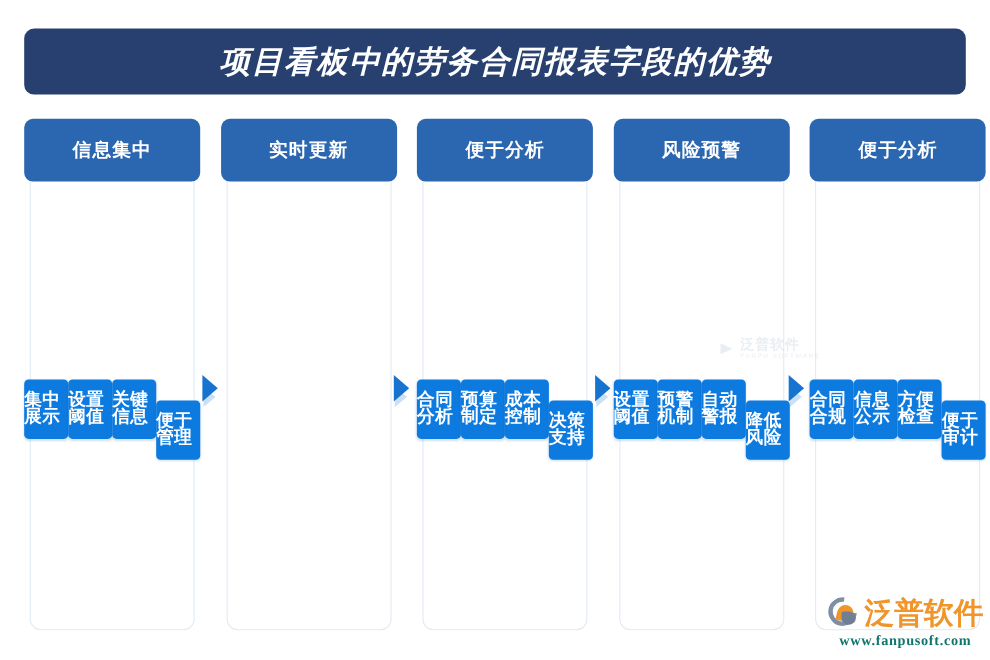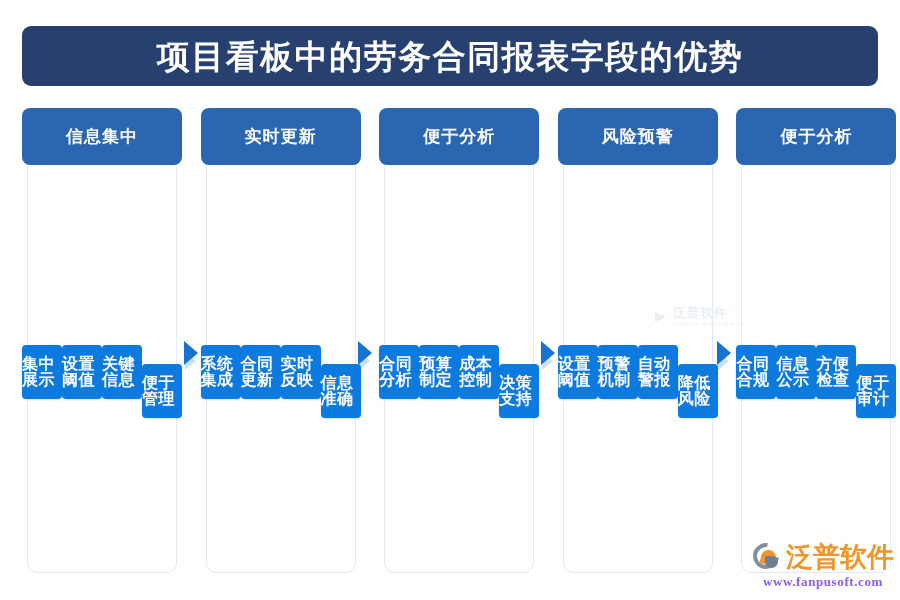--- a/index.html
+++ b/index.html
@@ -30,24 +30,25 @@
     width: 856px;
     height: 60px;
     background: #27406f;
     border-radius: 9px;
     display: flex;
     align-items: center;
     justify-content: center;
   }
   .title-text {
     color: #ffffff;
-    font-size: 33px;
+    font-size: 28px;
     font-weight: bold;
     letter-spacing: 1.5px;
     line-height: 1;
+    font-style: italic;
   }
 
   
   .columns {
     position: absolute;
     left: 22px;
     top: 108px;
     width: 856px;
     height: 468px;
     display: flex;
@@ -249,21 +250,21 @@
     font-size: 27px;
     font-weight: bold;
     color: #f0952a;
     line-height: 1;
     letter-spacing: 0px;
   }
   .brand-url {
     font-family: "Liberation Serif", "DejaVu Serif", serif;
     font-size: 13px;
     font-weight: bold;
-    color: #8b5cf6;
+    color: #0f766e;
     letter-spacing: 0.6px;
     margin-top: 2px;
   }
 </style>
 </head>
 <body>
 
 <div id="infographic">
 
   <div class="title-banner">
@@ -290,34 +291,20 @@
         <div class="item-card">
           <span class="item-text">便于管理</span>
         </div>
       </div>
     </div>
 
     <div class="column">
       <div class="col-body"></div>
       <div class="col-header">
         <span class="col-header-text">实时更新</span>
-      </div>
-      <div class="col-items">
-        <div class="item-card">
-          <span class="item-text">系统集成</span>
-        </div>
-        <div class="item-card">
-          <span class="item-text">合同更新</span>
-        </div>
-        <div class="item-card">
-          <span class="item-text">实时反映</span>
-        </div>
-        <div class="item-card">
-          <span class="item-text">信息准确</span>
-        </div>
       </div>
     </div>
 
     <div class="column">
       <div class="col-body"></div>
       <div class="col-header">
         <span class="col-header-text">便于分析</span>
       </div>
       <div class="col-items">
         <div class="item-card">

